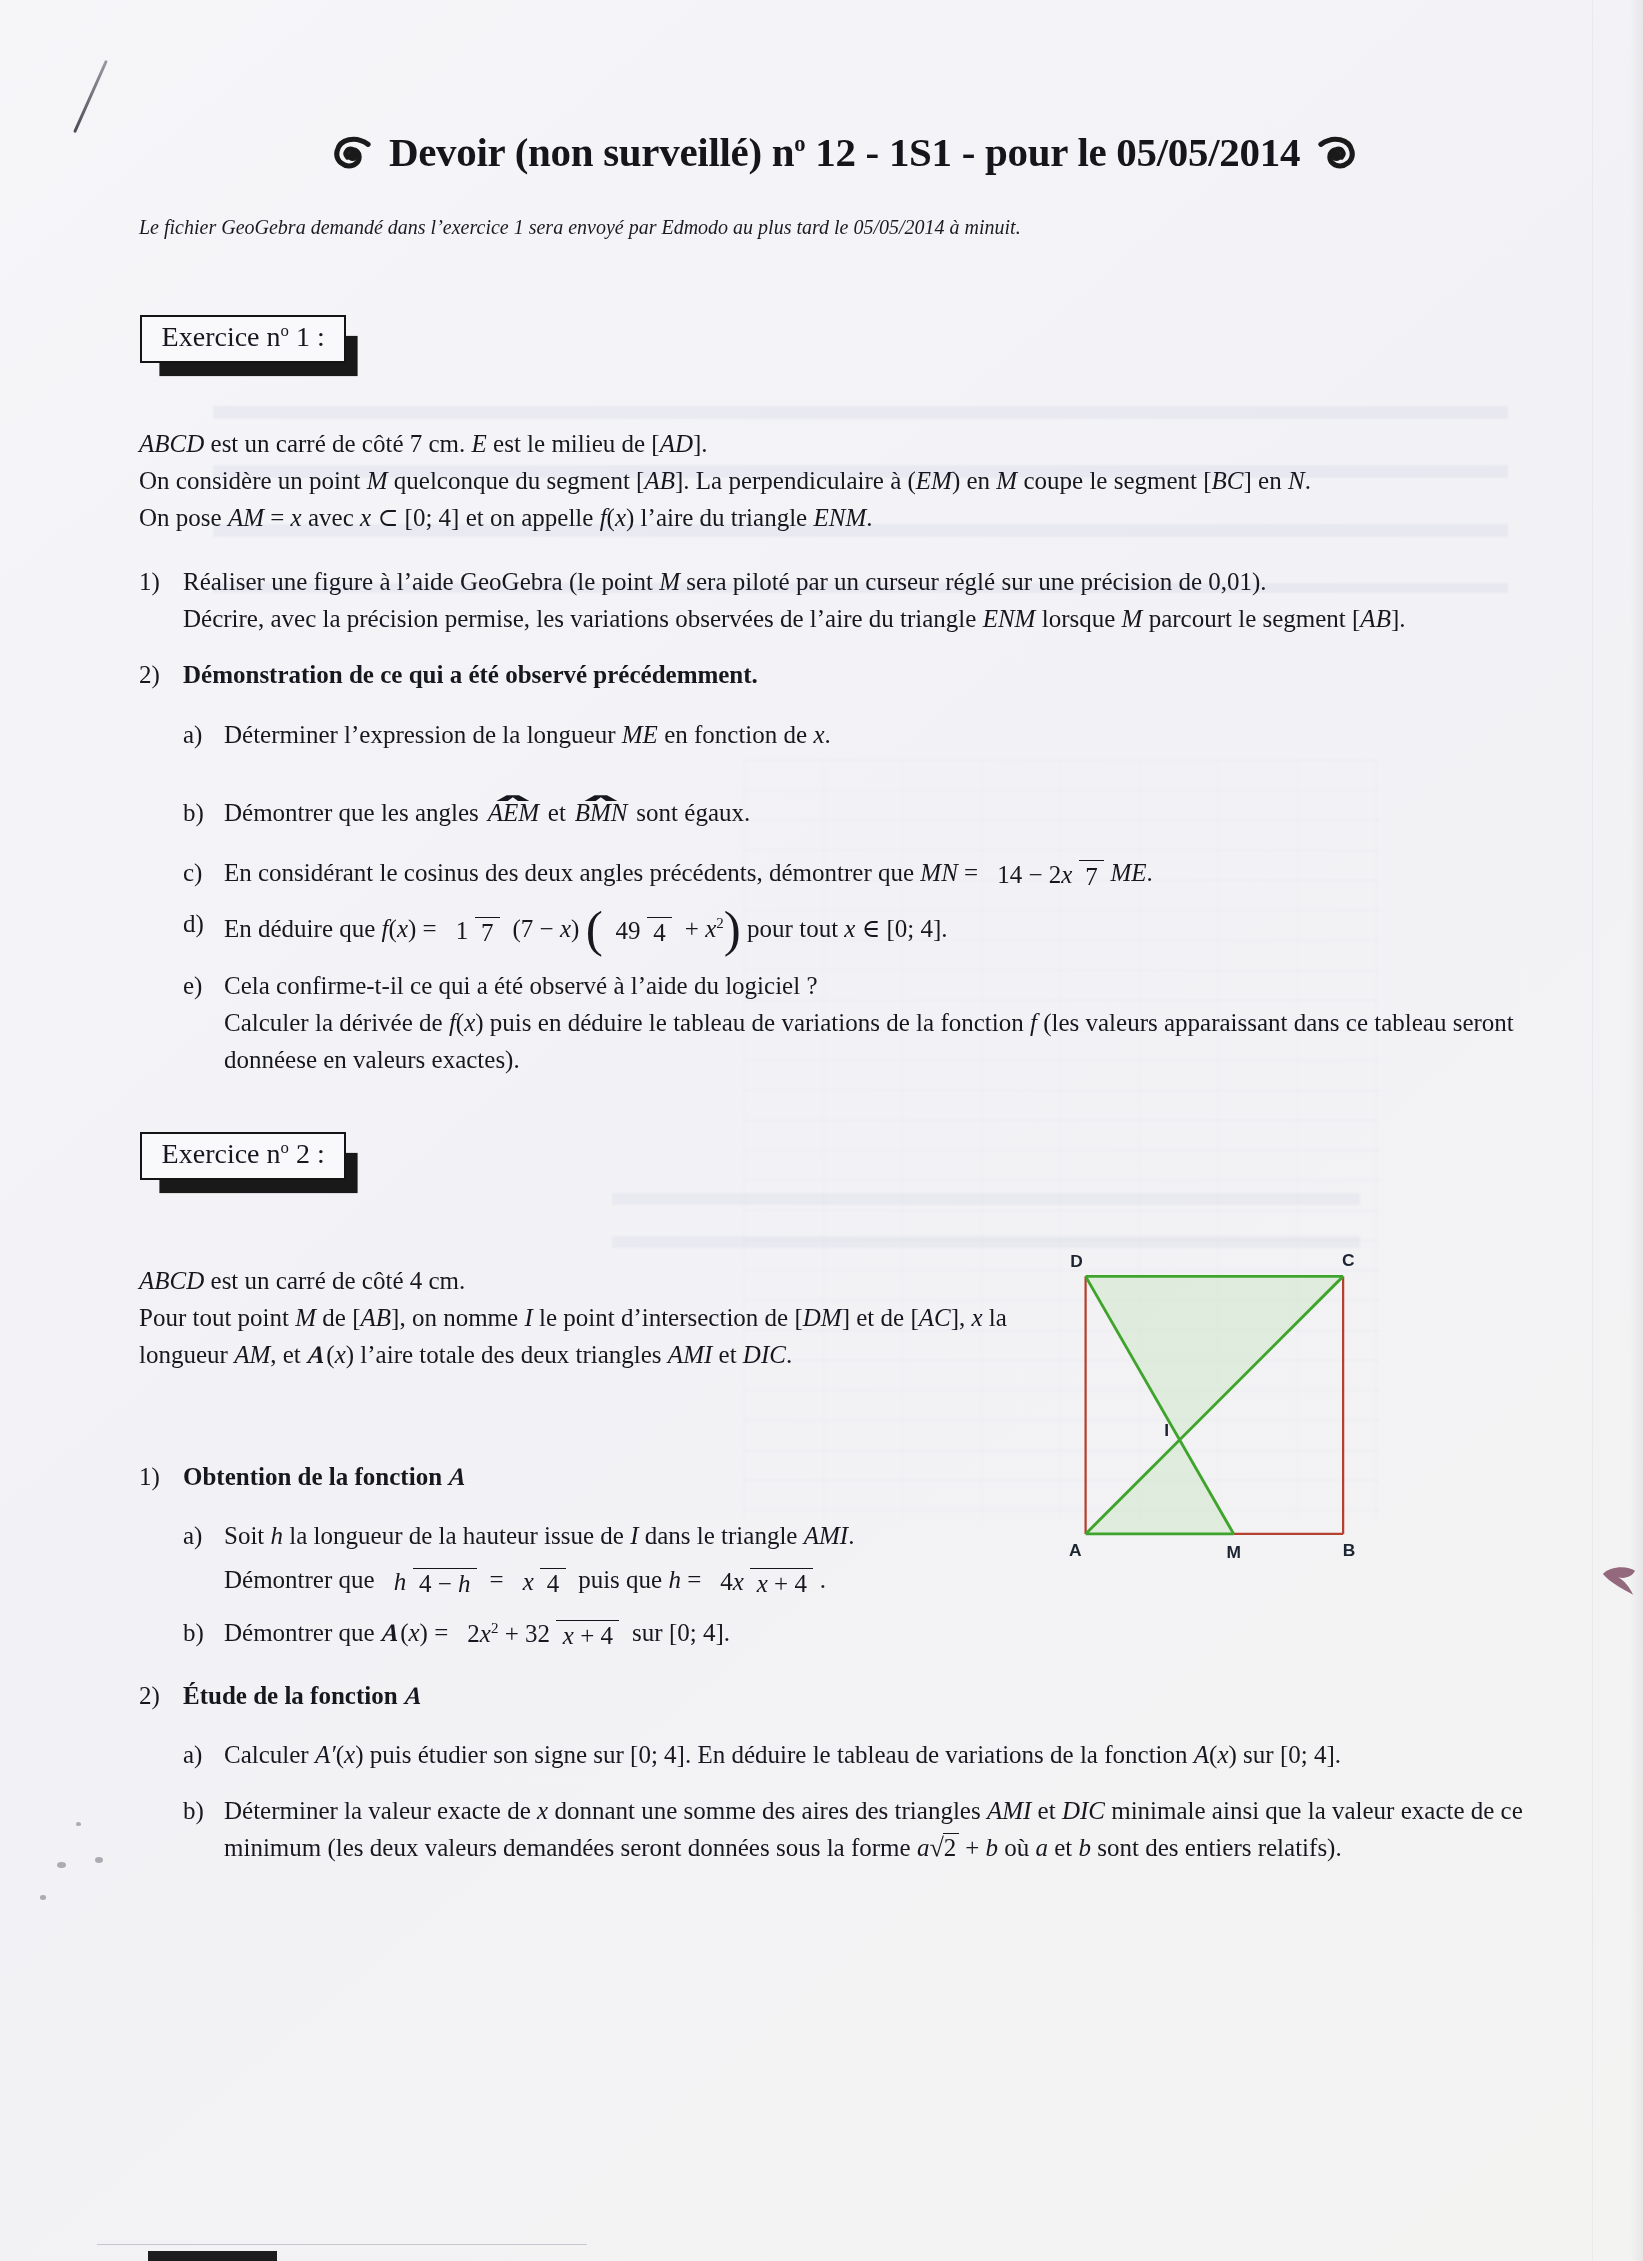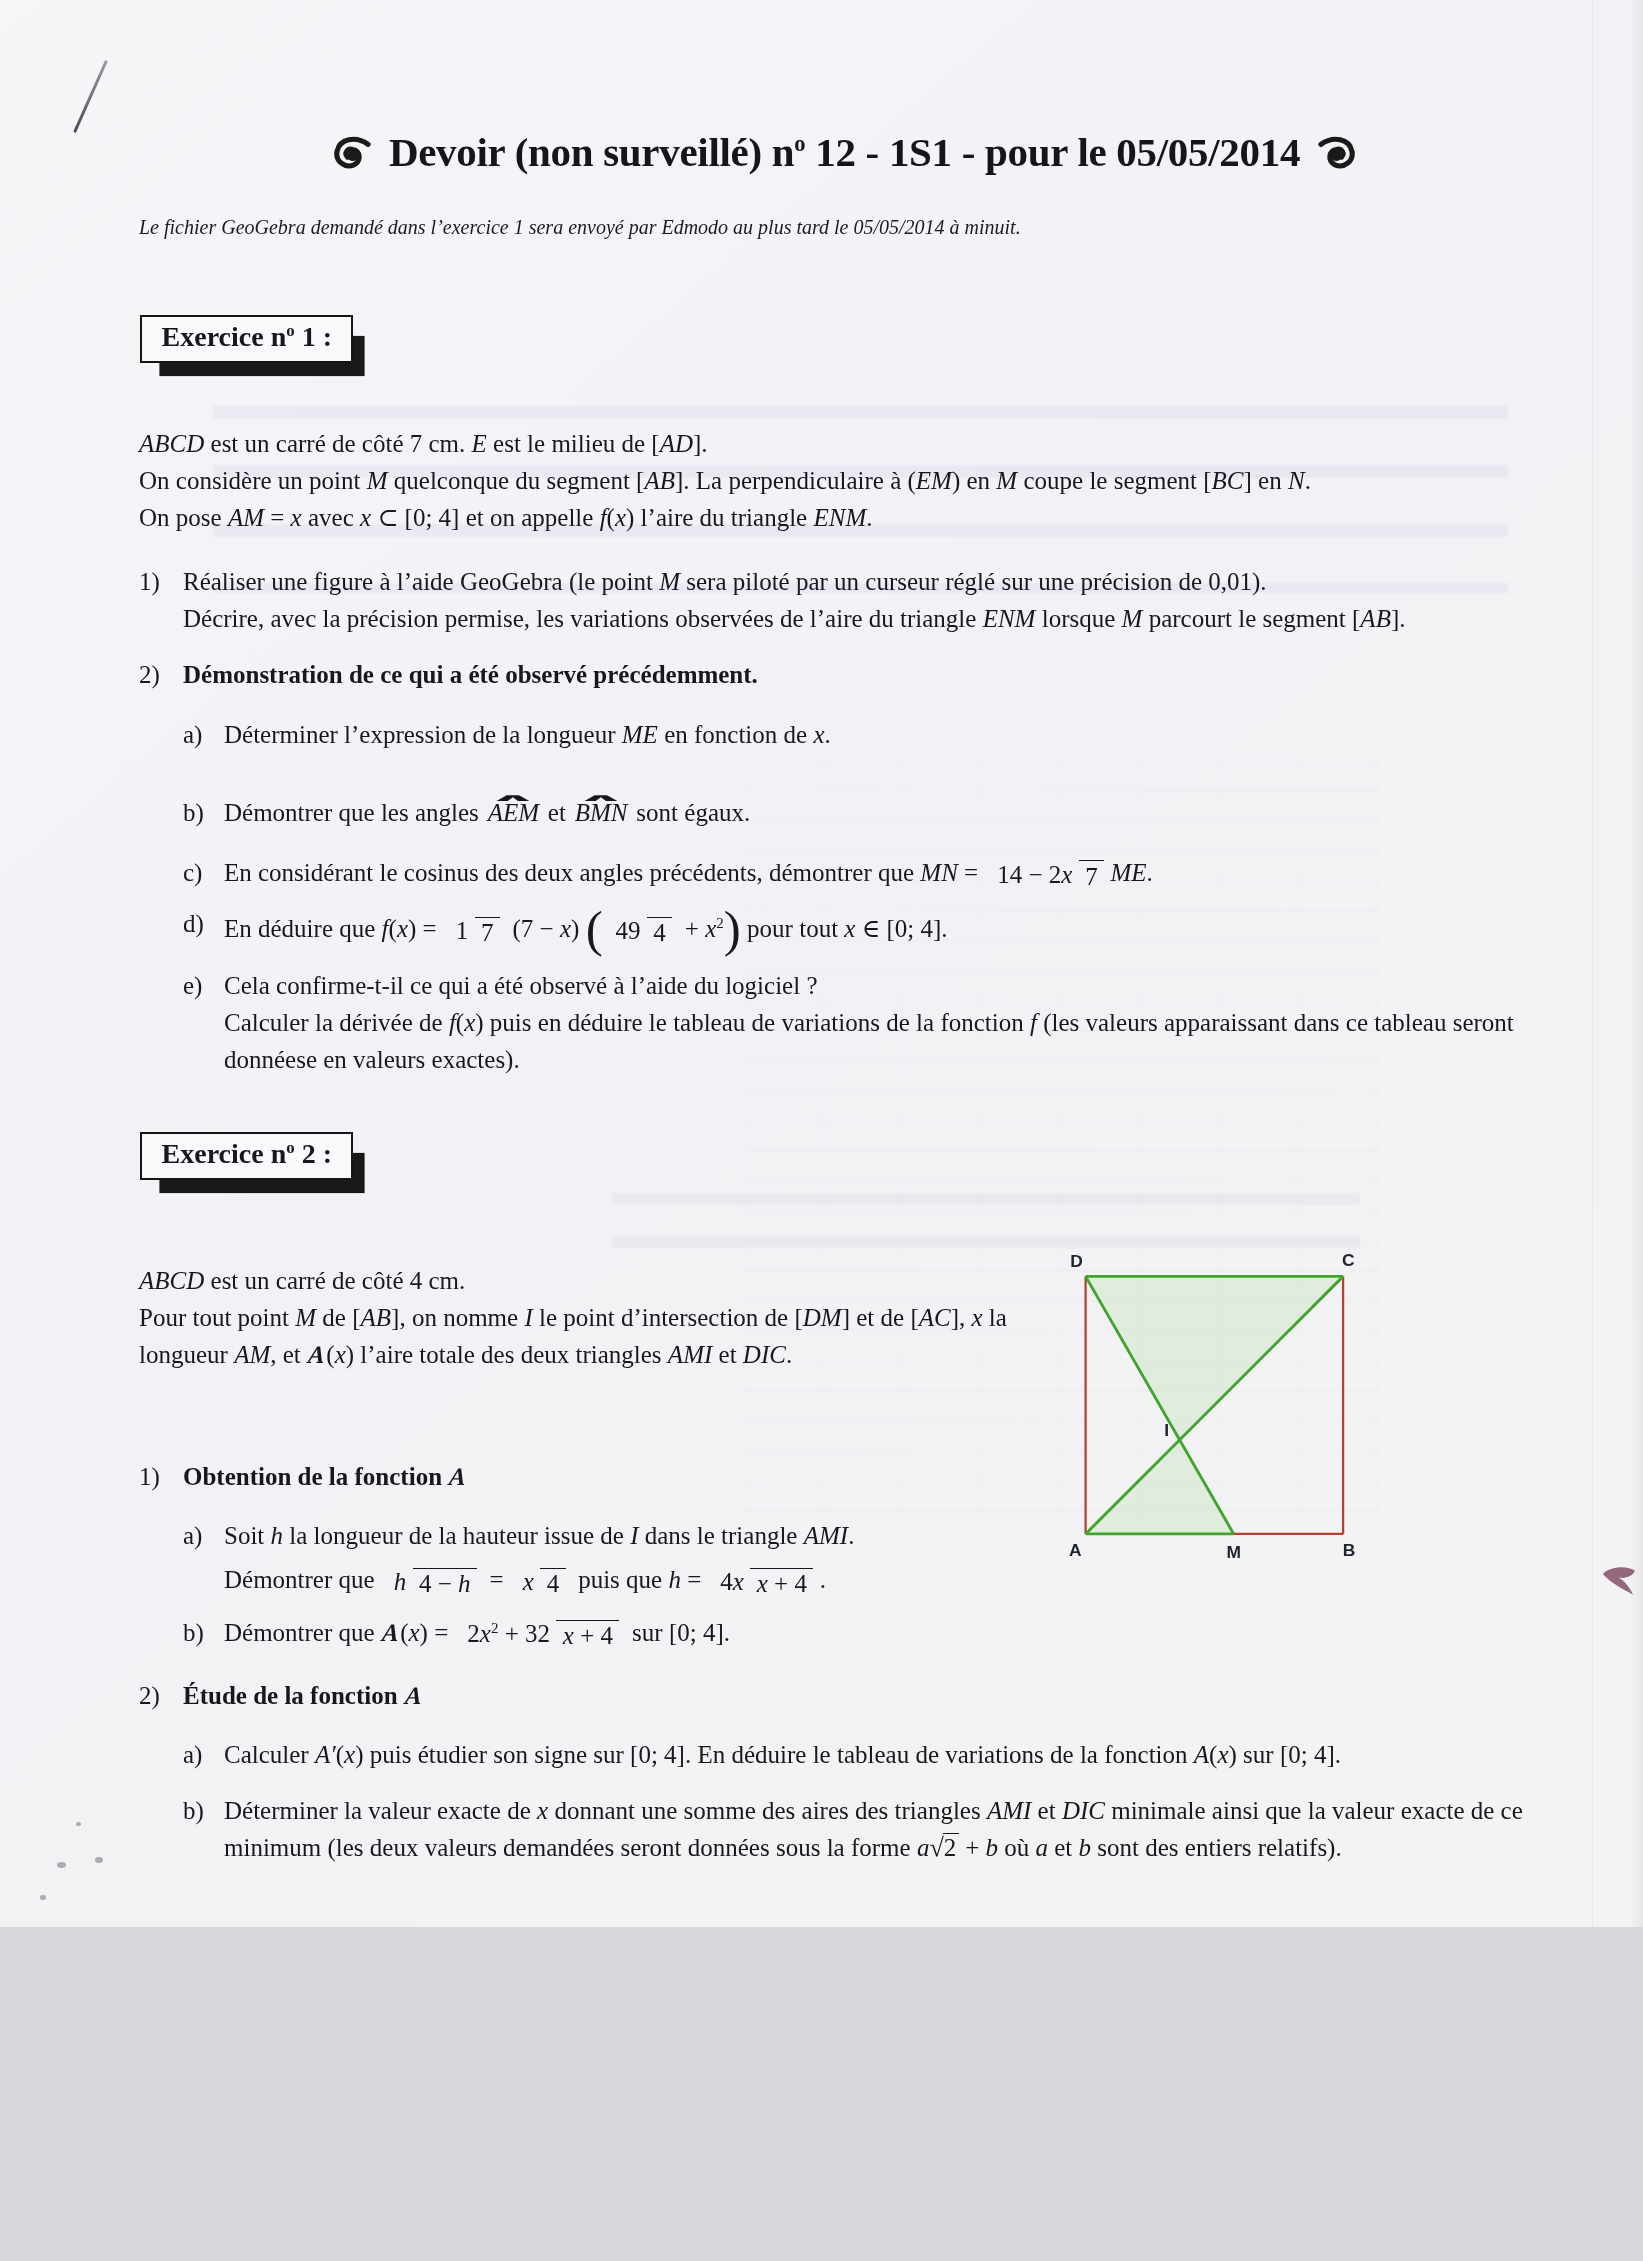--- a/index.html
+++ b/index.html
@@ -1,32 +1,32 @@
 <!DOCTYPE html>
 <html style="font-size:10.3px"><head>
 <meta charset="utf-8">
 <style>
   html,body{margin:0;padding:0;background:#d8d8dc;}
   .page{
-    position:relative; width:1643px; height:1927px; overflow:hidden;
+    position:relative; width:1643px; height:2261px; overflow:hidden;
     background:linear-gradient(140deg,#f6f6f9 0%,#f2f2f6 45%,#f3f3f2 100%);
     color:#17171f;
     font-family:"Liberation Serif","DejaVu Serif",serif;
   }
   .content{position:absolute; left:139px; top:0; width:1411px;}
   .title{
     margin:128px 0 0; text-align:center; font-size:41px; font-weight:700;
     letter-spacing:-0.3px; white-space:nowrap; color:#15151b;
   }
   .title sup{font-size:0.55em;}
   .orn{display:inline-block; vertical-align:-3.9px; margin:0 17px;}
   .subtitle{margin:40px 0 0; font-size:20px; font-style:italic; color:#1a1a22;}
   .exbox{
     display:inline-block; margin:76px 0 0 1.3px; border:2.6px solid #141414;
-    background:#f9f9fb; padding:3.9px 19.3px 7.7px; font-size:28px; font-weight:700;
+    background:#f9f9fb; padding:3.9px 19.3px 7.7px; font-size:28px; font-weight:400;
     box-shadow:15.5px 17px 0 -3.9px #191919;
   }
   .body{font-size:25px; line-height:37px; margin:0;}
   .intro1{margin-top:62px;}
   .qitem{display:flex; align-items:flex-start;}
   .qn{flex:0 0 44px; font-size:25px; line-height:37px;}
   .qb{flex:1;}
   .qhead{font-weight:700;}
   .sub{display:flex; align-items:flex-start; margin-left:44px;}
   .sn{flex:0 0 41px; font-size:25px; line-height:37px;}

